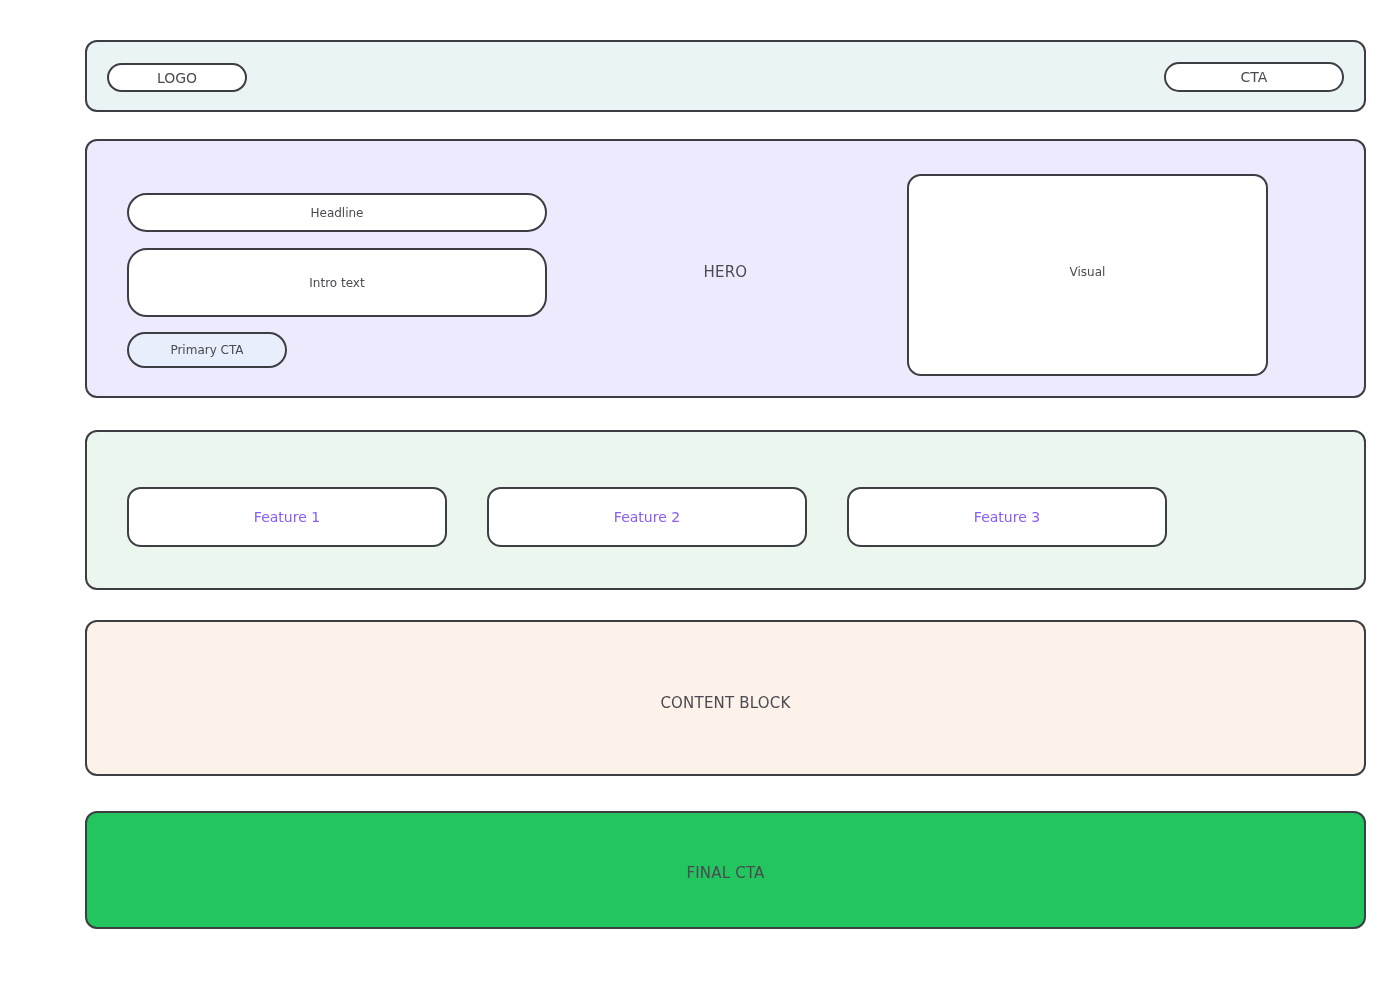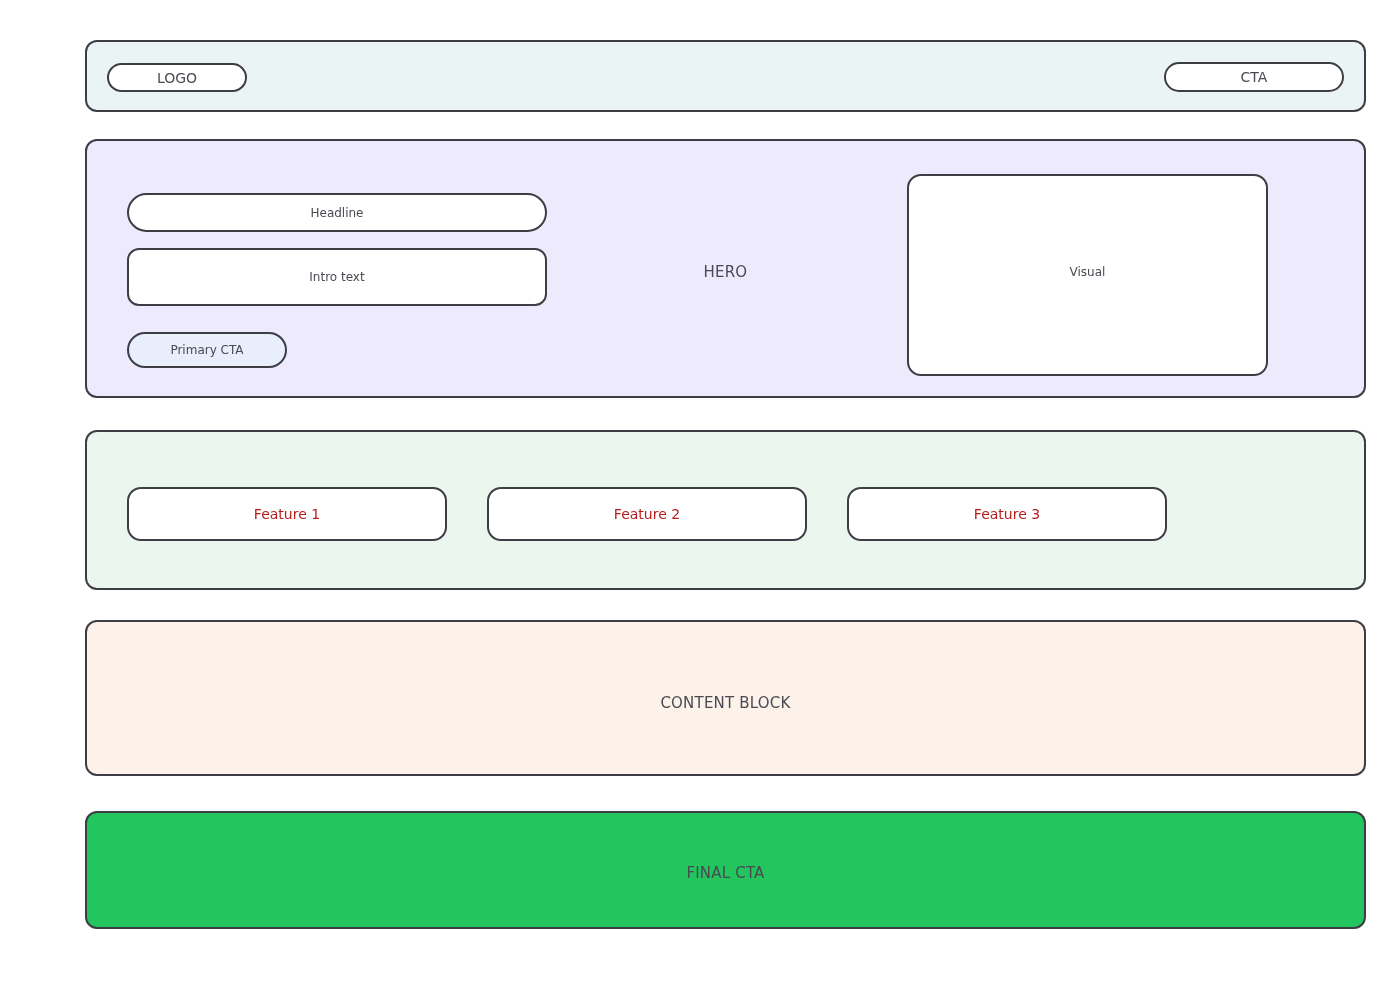--- a/index.html
+++ b/index.html
@@ -103,22 +103,22 @@
     left: 40px;
     top: 52px;
     width: 420px;
     height: 39px;
     border-radius: 20px;
   }
   #hero-intro {
     left: 40px;
     top: 107px;
     width: 420px;
-    height: 58px;
-    border-radius: 12px;
+    height: 69px;
+    border-radius: 20px;
     text-align: right;
   }
   #hero-primary-cta {
     left: 40px;
     top: 191px;
     width: 160px;
     height: 36px;
     border-radius: 999px;
     background: #e8eefc;
   }
@@ -136,30 +136,30 @@
     left: 60px;
     top: 430px;
     width: 1281px;
     height: 160px;
     background: #eaf6ee;
   }
   .feature-card {
     position: absolute;
     top: 55px;
     width: 320px;
-    height: 54px;
+    height: 60px;
     box-sizing: border-box;
     border: 2px solid #3d3d44;
     border-radius: 14px;
     background: #ffffff;
     display: flex;
     align-items: center;
     justify-content: center;
     font-size: 14px;
-    color: #b91c1c;
+    color: #8b5cf6;
   }
   #feature-card-0 { left: 40px; }
   #feature-card-1 { left: 400px; }
   #feature-card-2 { left: 760px; }
 
   
   #content-block {
     left: 60px;
     top: 620px;
     width: 1281px;

